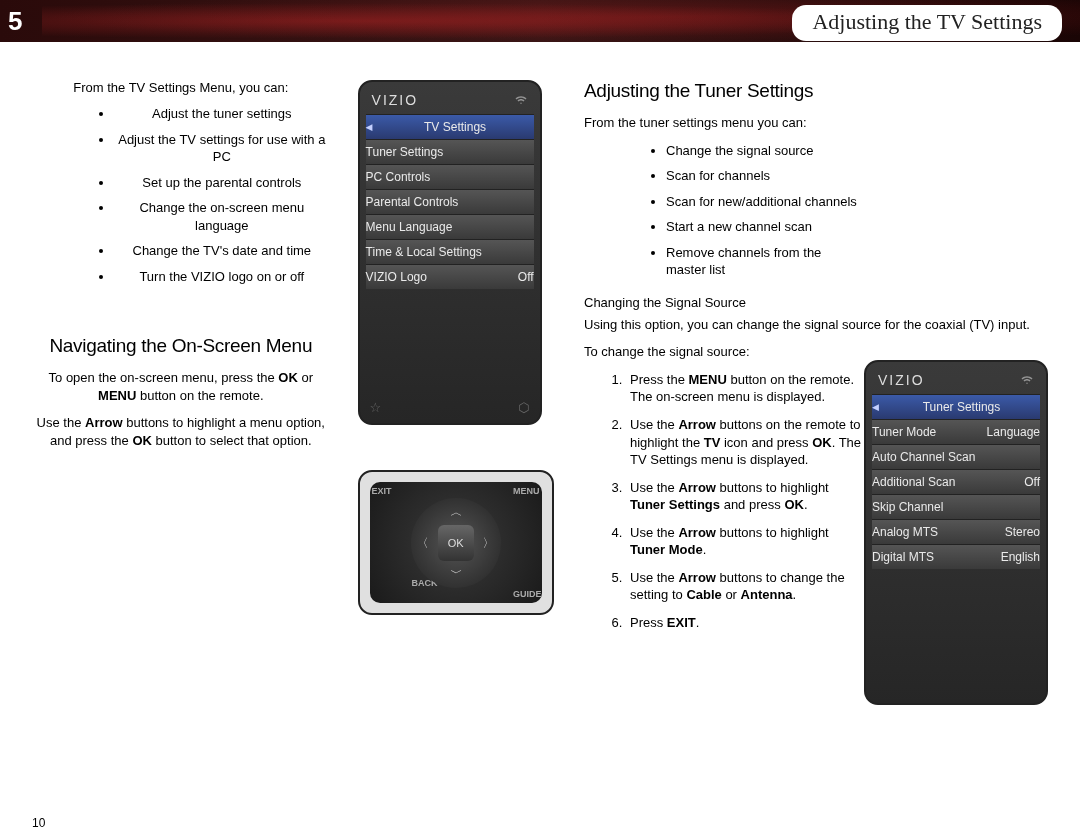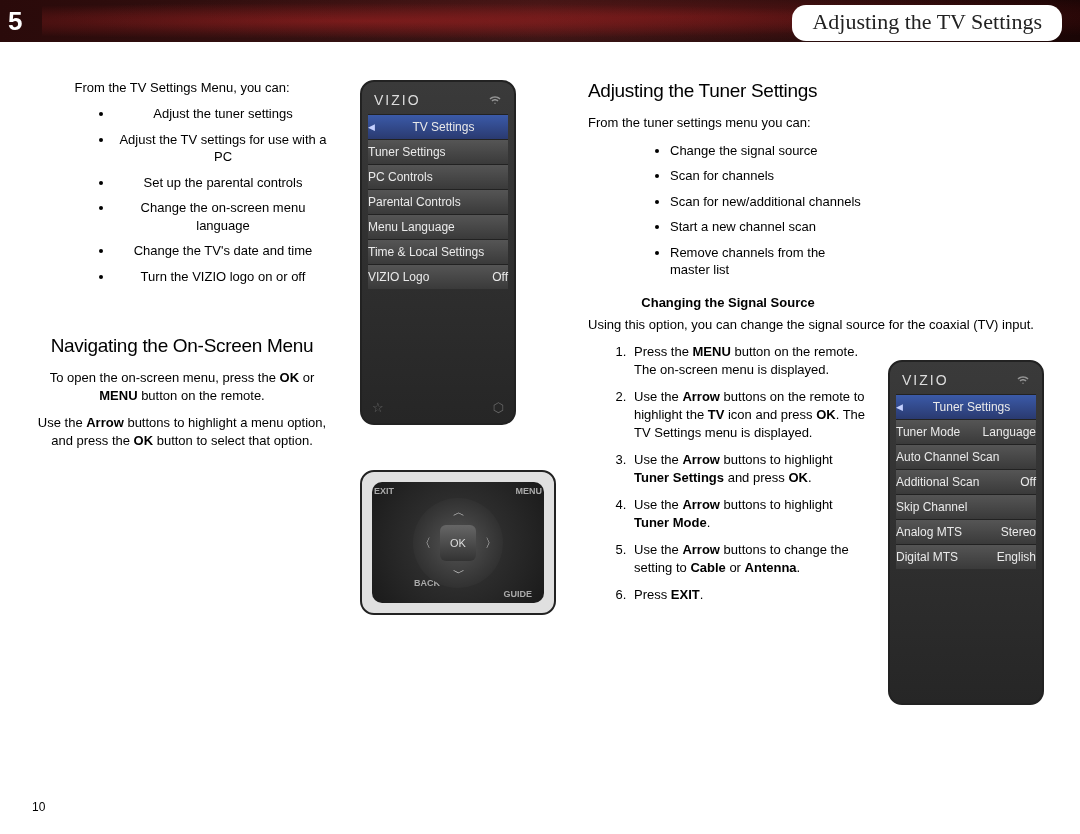--- a/index.html
+++ b/index.html
@@ -4,36 +4,36 @@
 <style>
   * { margin: 0; padding: 0; box-sizing: border-box; }
   body { font-family: Arial, Helvetica, sans-serif; width: 1080px; height: 834px; background: #fff; font-size: 13px; color: #000; position: relative; }
   .header-bar { height: 42px; background: linear-gradient(to right, #2a0a0a 0%, #3a1515 50%, #1a0505 100%); position: relative; display: flex; align-items: center; }
   .chapter-num { font-size: 26px; font-weight: bold; color: #fff; margin-left: 8px; margin-right: 20px; }
   .swirl { flex: 1; height: 100%; background: radial-gradient(ellipse at 30% 50%, rgba(200,40,40,0.4), transparent 60%), radial-gradient(ellipse at 60% 40%, rgba(180,30,30,0.3), transparent 70%); }
   .chapter-title-box { position: absolute; right: 18px; top: 5px; background: #fff; border-radius: 14px; padding: 4px 20px 6px 20px; font-size: 22px; font-weight: 300; color: #222; font-family: Liberation Serif, serif; }
   .page-content { padding: 38px 32px 0 32px; display: flex; gap: 28px; }
   .col-left { width: 300px; text-align: center; }
   .col-mid { width: 200px; }
-  .col-right { flex: 1; display: flex; gap: 20px; }
+  .col-right { flex: 1; display: flex; }
   .col-right-text { width: 280px; }
   .col-right-img { flex: 1; }
   .intro-line { margin-bottom: 10px; }
   ul.bullets { margin-left: 42px; margin-bottom: 16px; }
   ul.bullets li { margin-bottom: 8px; line-height: 1.35; margin-left: 40px; }
   h2.section { font-size: 19px; font-weight: normal; margin-bottom: 12px; margin-top: 0; font-family: 'Arial Narrow', Arial, sans-serif; letter-spacing: -0.3px; }
   p.body { margin-bottom: 10px; line-height: 1.35; }
   ol.steps { margin-left: 42px; }
   ol.steps li { margin-bottom: 10px; line-height: 1.35; padding-left: 4px; }
   .bold { font-weight: bold; }
-  .sub-head { font-weight: bold; margin-bottom: 6px; margin-top: 6px; text-align: center; }
-  .page-num { position: absolute; bottom: 20px; left: 32px; font-size: 12px; }
+  .sub-head { font-weight: normal; margin-bottom: 6px; margin-top: 6px; }
+  .page-num { position: absolute; bottom: 4px; left: 32px; font-size: 12px; }
 
   
-  .device-shot { border: 2px solid #222; border-radius: 14px; background: linear-gradient(to bottom, #3a3a3a, #262626); padding: 8px 6px; width: 156px; height: 345px; display: flex; flex-direction: column; font-family: Arial, sans-serif; }
+  .device-shot { border: 2px solid #222; border-radius: 14px; background: linear-gradient(to bottom, #3a3a3a, #262626); padding: 8px 6px; width: 184px; height: 345px; display: flex; flex-direction: column; font-family: Arial, sans-serif; }
   .dev-brand { color: #ddd; font-size: 14px; letter-spacing: 2px; padding: 2px 6px 6px 6px; display: flex; justify-content: space-between; align-items: center; font-family: 'Arial Narrow', Arial; }
   .wifi-icon { width: 14px; height: 12px; opacity: 0.7; }
   .dev-row { background: linear-gradient(to bottom, #555, #3a3a3a); color: #eaeaea; font-size: 12px; padding: 5px 0; border-top: 1px solid #222; display: flex; justify-content: space-between; align-items: center; }
   .dev-row.sel { background: linear-gradient(to bottom, #3b5aa8, #2a3a70); }
   .dev-row.sel-arrow::before { content: "◀"; font-size: 9px; margin-right: 4px; color: #c4d0ff; }
   .dev-body-fill { flex: 1; }
   .dev-footer { display: flex; justify-content: space-between; padding: 2px 4px 0 4px; }
   .dev-footer span { color: #666; font-size: 13px; }
 
   
@@ -43,21 +43,21 @@
   .ok-btn { position: absolute; top: 50%; left: 50%; width: 36px; height: 36px; margin: -18px 0 0 -18px; background: linear-gradient(to bottom, #666, #333); border-radius: 6px; color: #ddd; font-size: 11px; display: flex; align-items: center; justify-content: center; }
   .arrow { position: absolute; color: #ccc; font-size: 12px; }
   .arrow.up { top: 6px; left: 50%; margin-left: -5px; }
   .arrow.down { bottom: 6px; left: 50%; margin-left: -5px; }
   .arrow.left { left: 6px; top: 50%; margin-top: -8px; }
   .arrow.right { right: 6px; top: 50%; margin-top: -8px; }
   .corner-label { position: absolute; color: #aaa; font-size: 9px; font-weight: bold; }
   .corner-label.tl { top: 4px; left: 2px; }
   .corner-label.tr { top: 4px; right: 2px; }
   .corner-label.bl { bottom: 15px; left: 2px; margin-left: 40px; }
-  .corner-label.br { bottom: 4px; right: 12px; margin-top: 28px; }
+  .corner-label.br { bottom: 4px; right: 0; margin-top: 28px; }
 
   .nav-section { margin-top: 50px; }
   .tuner-shot-wrap { margin-top: 10px; }
 </style>
 </head>
 <body>
 
 <div class="header-bar">
   <div class="chapter-num">5</div>
   <div class="swirl"></div>
@@ -156,20 +156,21 @@
       <p class="body">From the tuner settings menu you can:</p>
       <ul class="bullets">
         <li>Change the signal source</li>
         <li>Scan for channels</li>
         <li>Scan for new/additional channels</li>
         <li>Start a new channel scan</li>
         <li>Remove channels from the master list</li>
       </ul>
       <p class="sub-head">Changing the Signal Source</p>
       <p class="body" style="width:470px">Using this option, you can change the signal source for the coaxial (TV) input.</p>
+      <p class="body">To change the signal source:</p>
       <ol class="steps">
         <li><span>Press the </span><span class="bold">MENU</span><span> button on the remote. The on-screen menu is displayed.</span></li>
         <li><span>Use the </span><span class="bold">Arrow</span><span> buttons on the remote to highlight the </span><span class="bold">TV</span><span> icon and press </span><span class="bold">OK</span><span>. The TV Settings menu is displayed.</span></li>
         <li><span>Use the </span><span class="bold">Arrow</span><span> buttons to highlight </span><span class="bold">Tuner Settings</span><span> and press </span><span class="bold">OK</span><span>.</span></li>
         <li><span>Use the </span><span class="bold">Arrow</span><span> buttons to highlight </span><span class="bold">Tuner Mode</span><span>.</span></li>
         <li><span>Use the </span><span class="bold">Arrow</span><span> buttons to change the setting to </span><span class="bold">Cable</span><span> or </span><span class="bold">Antenna</span><span>.</span></li>
         <li><span>Press </span><span class="bold">EXIT</span><span>.</span></li>
       </ol>
     </div>
 

